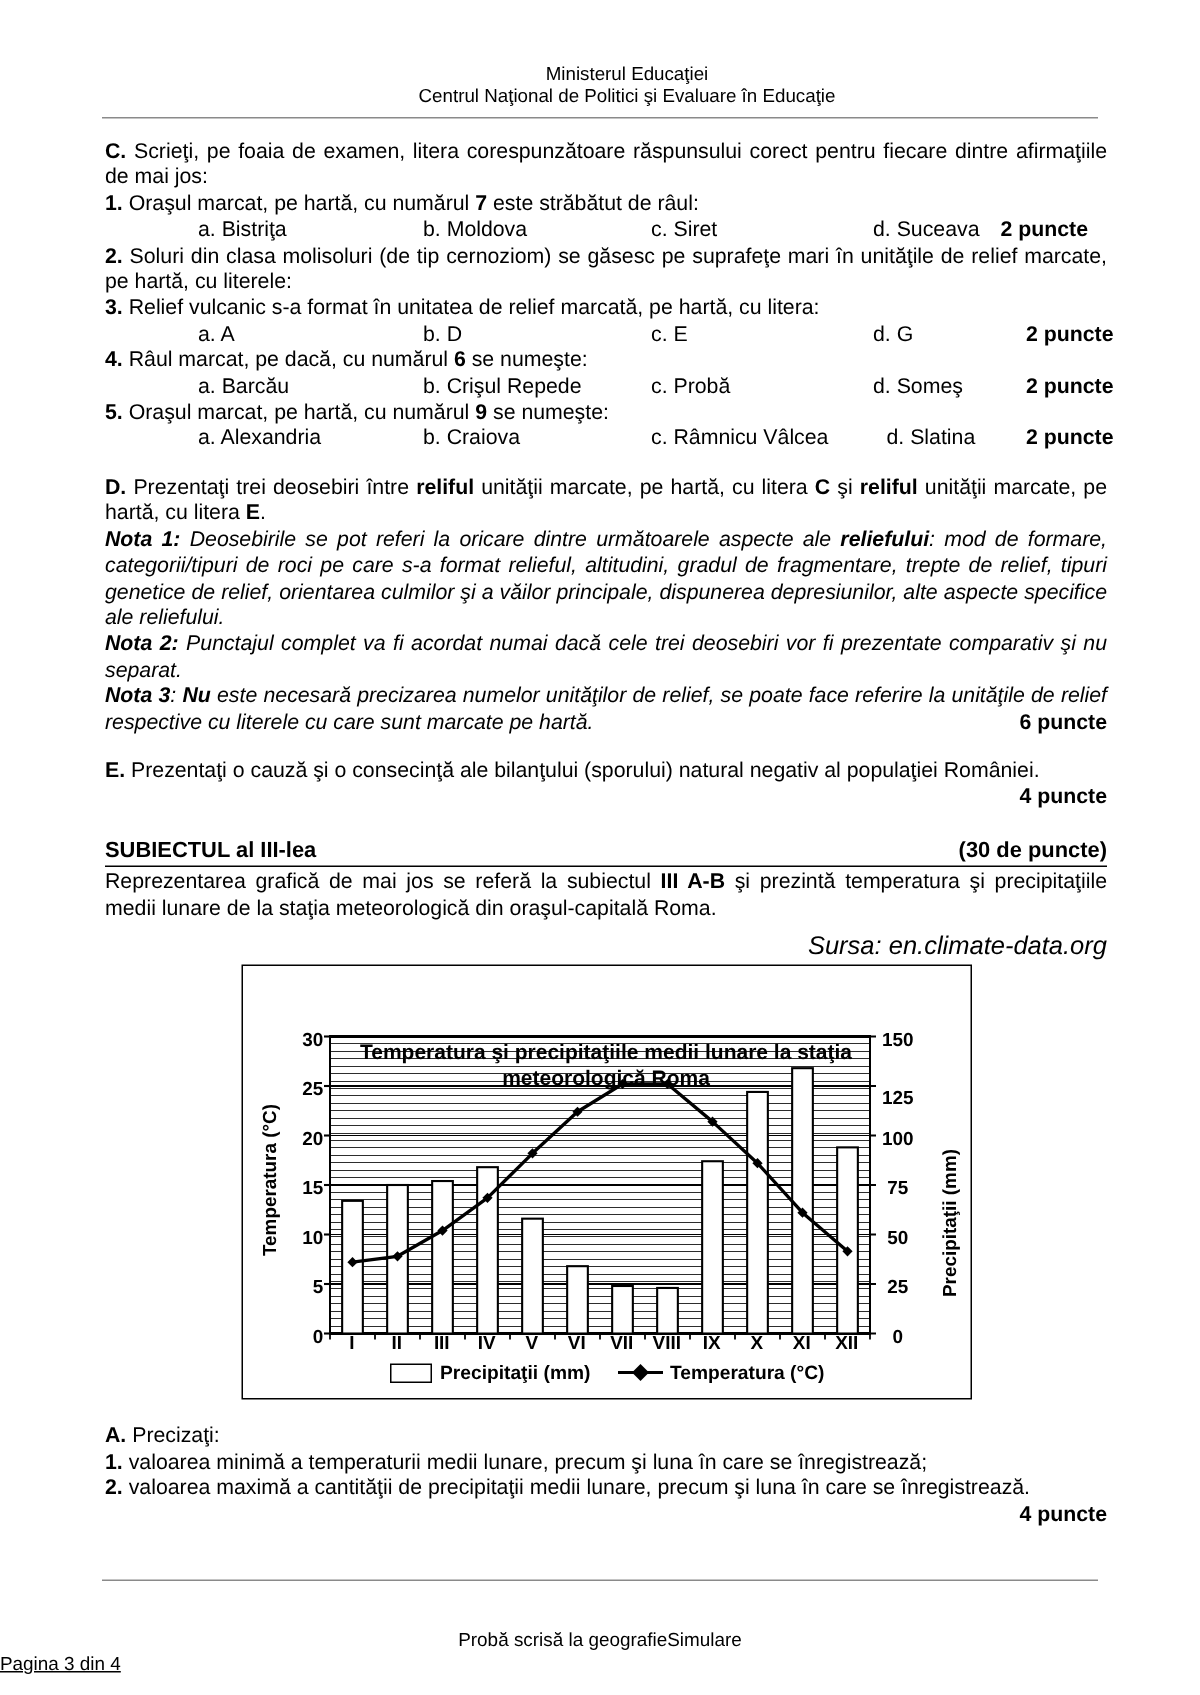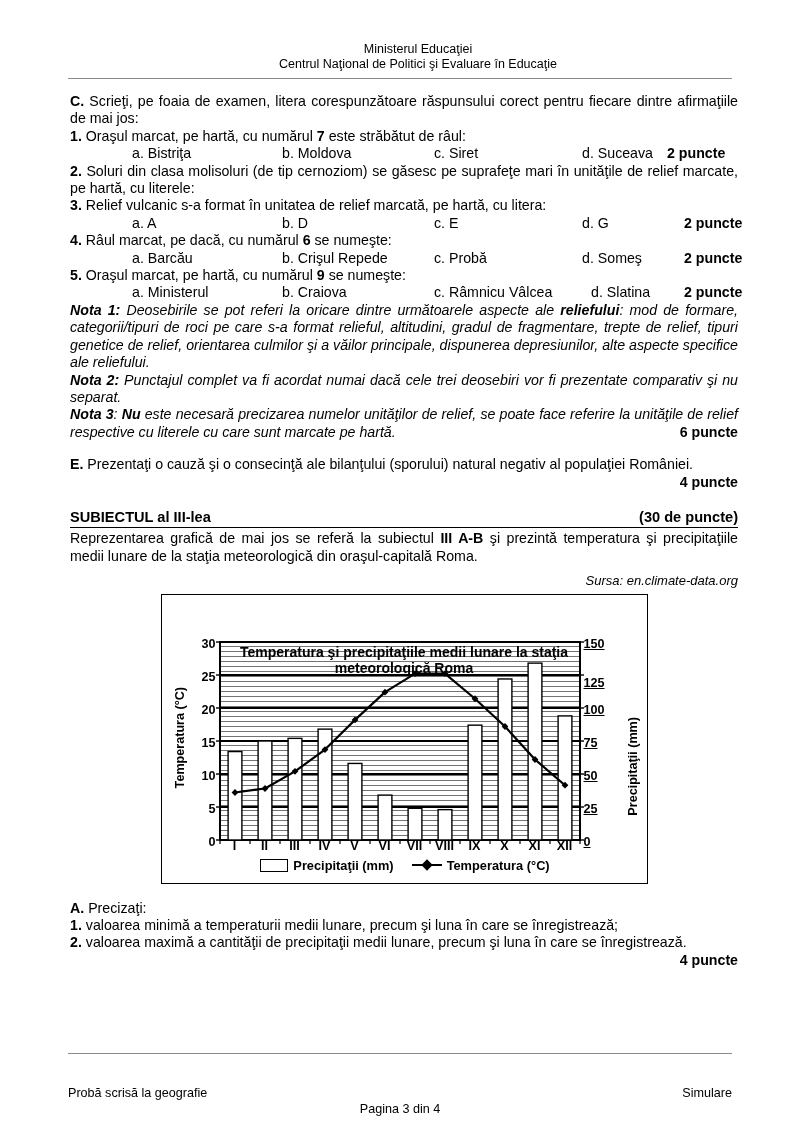--- a/index.html
+++ b/index.html
@@ -79,21 +79,21 @@
     align-items: baseline;
     font-size: 14.6px;
     font-weight: bold;
     border-bottom: 1.6px solid #000;
     padding-bottom: 1px;
   }
 
   .source-line {
     text-align: right;
     font-style: italic;
-    font-size: 13px;
+    font-size: 17px;
     margin-top: 7px;
   }
 
   
   .chart-wrap {
     border: 1.4px solid #000;
     margin: 4px auto 0 auto;
     width: 487px;
     height: 290px;
     box-sizing: border-box;
@@ -126,21 +126,21 @@
   .axis-label.left  { left: 10px;  top: 92px; }
   .axis-label.right { right: 6px;  top: 122px; }
 
   .tick {
     position: absolute;
     font-weight: bold;
     font-size: 12.6px;
     white-space: nowrap;
   }
   .tick.l { text-align: right; width: 26px; }
-  .tick.r { text-align: left;  width: 30px; text-decoration: underline; }
+  .tick.r { text-align: center;  width: 30px; }
 
   .xlab {
     position: absolute;
     font-weight: bold;
     font-size: 12.6px;
     text-align: center;
     width: 40px;
     top: 243px;
   }
 
@@ -187,29 +187,29 @@
     left: 0; right: 0;
     bottom: 14px;
   }
   .footer-rule {
     border: 0;
     border-top: 1px solid #8a8a8a;
     margin: 0 68px 5px 68px;
   }
   .footer-row {
     display: flex;
-    justify-content: space-between;
+    justify-content: center;
     padding: 0 68px;
     font-size: 12.6px;
     margin-top: 32px;
   }
   .footer-center {
-    text-align: center;
     font-size: 12.6px;
     margin-top: 2px;
+    text-decoration: underline;
   }
   svg { display: block; }
 </style>
 </head>
 <body>
 
 <div class="page">
 
   <div class="doc-header">
     <span class="line">Ministerul Educaţiei</span>
@@ -226,22 +226,23 @@
 
     <p class="para"><b>2.</b><span> Soluri din clasa molisoluri (de tip cernoziom) se găsesc pe suprafeţe mari în unităţile de relief marcate, pe hartă, cu literele:</span></p>
 
     <p class="para"><b>3.</b><span> Relief vulcanic s-a format în unitatea de relief marcată, pe hartă, cu litera:</span></p>
     <div class="opts"><span class="opt w1">a. A</span><span class="opt w2">b. D</span><span class="opt w3">c. E</span><span class="opt" style="width:102px">d. G</span><span class="pts">2 puncte</span></div>
 
     <p class="para"><b>4.</b><span> Râul marcat, pe dacă, cu numărul </span><b>6</b><span> se numeşte:</span></p>
     <div class="opts"><span class="opt w1">a. Barcău</span><span class="opt w2">b. Crişul Repede</span><span class="opt w3">c. Probă</span><span class="opt" style="width:102px">d. Someş</span><span class="pts">2 puncte</span></div>
 
     <p class="para"><b>5.</b><span> Oraşul marcat, pe hartă, cu numărul </span><b>9</b><span> se numeşte:</span></p>
-    <div class="opts"><span class="opt w1">a. Ministerul</span><span class="opt w2">b. Craiova</span><span class="opt" style="width:157px">c. Râmnicu Vâlcea</span><span class="opt" style="width:93px">d. Slatina</span><span class="pts">2 puncte</span></div>
-
+    <div class="opts"><span class="opt w1">a. Alexandria</span><span class="opt w2">b. Craiova</span><span class="opt" style="width:157px">c. Râmnicu Vâlcea</span><span class="opt" style="width:93px">d. Slatina</span><span class="pts">2 puncte</span></div>
+
+    <p class="para" style="margin-top:15px"><b>D.</b><span> Prezentaţi trei deosebiri între </span><b>reliful</b><span> unităţii marcate, pe hartă, cu litera </span><b>C</b><span> şi </span><b>reliful</b><span> unităţii marcate, pe hartă, cu litera </span><b>E</b><span>.</span></p>
 
     <p class="para ital"><b>Nota 1:</b><span> Deosebirile se pot referi la oricare dintre următoarele aspecte ale </span><b>reliefului</b><span>: mod de formare, categorii/tipuri de roci pe care s-a format relieful, altitudini,  gradul de fragmentare, trepte de relief, tipuri genetice de relief, orientarea culmilor şi a văilor principale, dispunerea depresiunilor, alte aspecte specifice ale reliefului.</span></p>
 
     <p class="para ital"><b>Nota 2:</b><span> Punctajul complet va fi acordat numai dacă cele trei deosebiri vor fi prezentate comparativ şi nu separat.</span></p>
 
     <p class="para ital" style="position:relative"><b>Nota 3</b><span>: </span><b>Nu</b><span> este necesară precizarea numelor unităţilor de relief, se poate face referire la unităţile de relief respective cu literele cu care sunt marcate pe hartă.</span><b class="b" style="font-style:normal;float:right;margin-left:26px">6 puncte</b></p>
 
     <p class="para" style="margin-top:15px"><b>E.</b><span> Prezentaţi o cauză şi o consecinţă ale bilanţului (sporului) natural negativ al populaţiei României.</span></p>
     <p class="para" style="text-align:right"><b>4 puncte</b></p>
 

